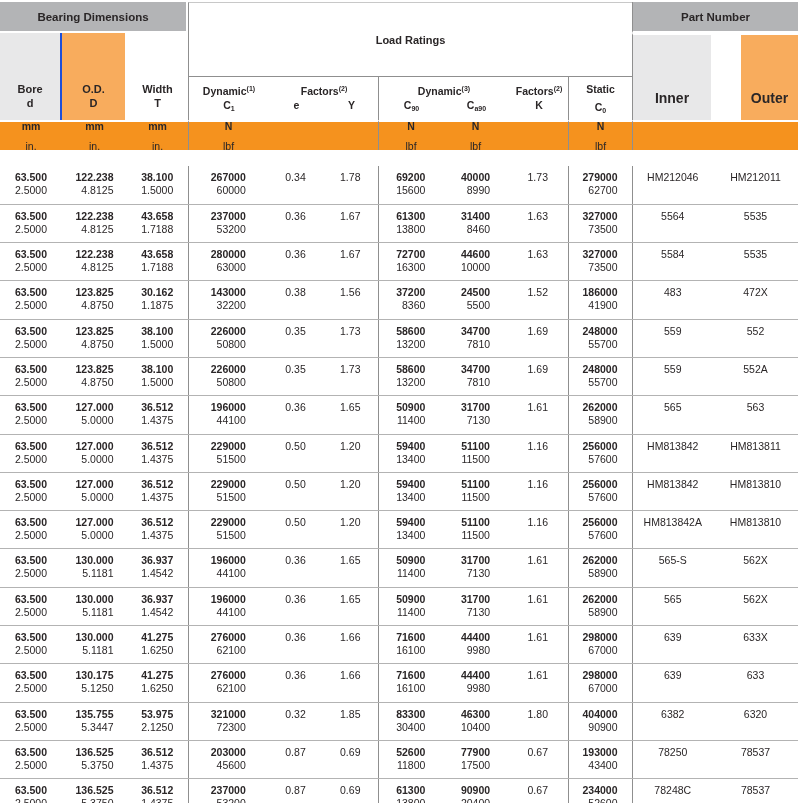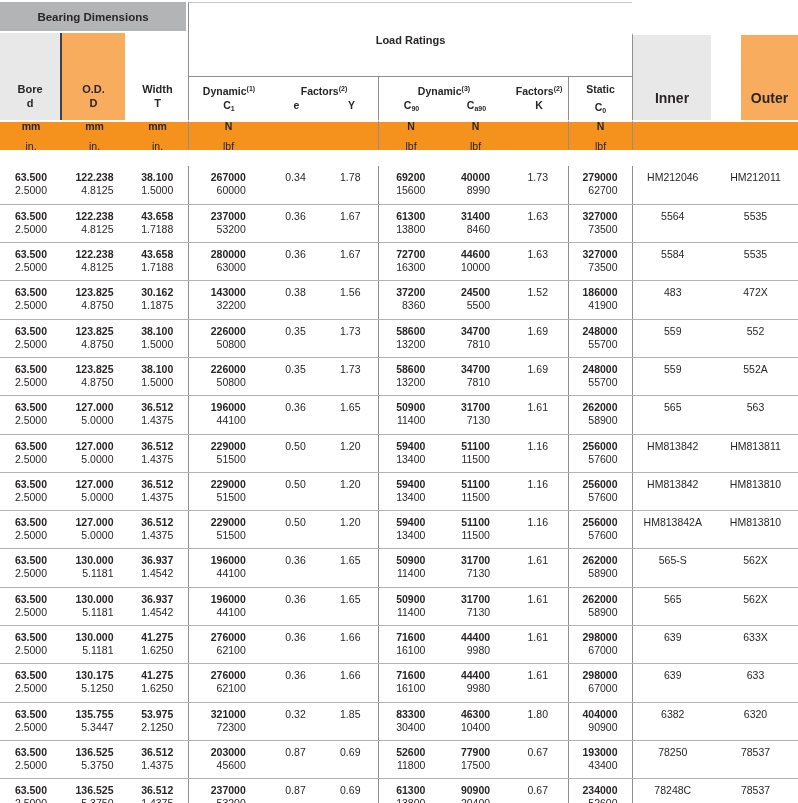--- a/index.html
+++ b/index.html
@@ -10,21 +10,21 @@
     grid-template-rows:31px 43px 44px 30px;box-sizing:border-box;}
   .thead *{box-sizing:border-box;}
   .dots{background-image:radial-gradient(rgba(0,0,0,0.05) 0.7px, transparent 0.9px);background-size:3px 3px;}
   .bar{font-weight:bold;font-size:11.5px;display:flex;align-items:center;justify-content:center;}
   .h-bd{grid-column:1/4;grid-row:1;background:var(--gray-bar);border-right:2px solid #fff;border-bottom:2px solid #fff;}
   .h-pn{grid-column:11/13;grid-row:1;background:var(--gray-bar);border-left:1px solid var(--divider);border-bottom:2px solid #fff;}
   .h-lr{grid-column:4/11;grid-row:1/3;background:#fff;border-left:1px solid var(--divider);border-top:1px solid #c8c8c8;
         display:flex;align-items:center;justify-content:center;font-weight:bold;font-size:11px;}
   .h-dim{display:flex;flex-direction:column;justify-content:flex-end;align-items:center;
          padding-bottom:10px;font-weight:bold;font-size:11px;line-height:14px;grid-row:2/4;}
-  .h-bore{grid-column:1;background:var(--gray-cell);border-right:2px solid #404040;}
+  .h-bore{grid-column:1;background:var(--gray-cell);border-right:2px solid #1d4ed8;}
   .h-od{grid-column:2;background:var(--orange-light);border-right:2px solid #fff;}
   .h-width{grid-column:3;background:#fff;}
   .h-inner{grid-column:11;grid-row:2/4;background:var(--gray-cell);border-left:1px solid var(--divider);border-top:2px solid #fff;border-right:2px solid #fff;}
   .h-outer{grid-column:12;grid-row:2/4;background:var(--orange-light);border-top:2px solid #fff;margin-left:28px;}
   .pncell{display:flex;flex-direction:column;justify-content:flex-end;align-items:center;padding-bottom:14px;font-weight:bold;font-size:14px;}
   .h-g1{grid-column:4/7;grid-row:3;border-left:1px solid var(--divider);border-top:1px solid var(--divider);
         display:grid;grid-template-columns:80px 55px 55px;align-content:center;row-gap:2px;font-size:10.5px;font-weight:bold;}
   .h-g2{grid-column:7/10;grid-row:3;border-left:1px solid var(--divider);border-top:1px solid var(--divider);
         display:grid;grid-template-columns:65px 65px 60px;align-content:center;row-gap:2px;font-size:10.5px;font-weight:bold;}
   .h-st{grid-column:10;grid-row:3;border-left:1px solid var(--divider);border-top:1px solid var(--divider);
@@ -53,20 +53,23 @@
 
 <div class="page">
 
   <div class="thead">
     <div class="h-bd bar dots">
       <span>Bearing Dimensions</span>
     </div>
     <div class="h-lr">
       <span>Load Ratings</span>
     </div>
+    <div class="h-pn bar dots">
+      <span>Part Number</span>
+    </div>
 
     <div class="h-dim h-bore dots">
       <span>Bore</span>
       <span>d</span>
     </div>
     <div class="h-dim h-od dots">
       <span>O.D.</span>
       <span>D</span>
     </div>
     <div class="h-dim h-width">

